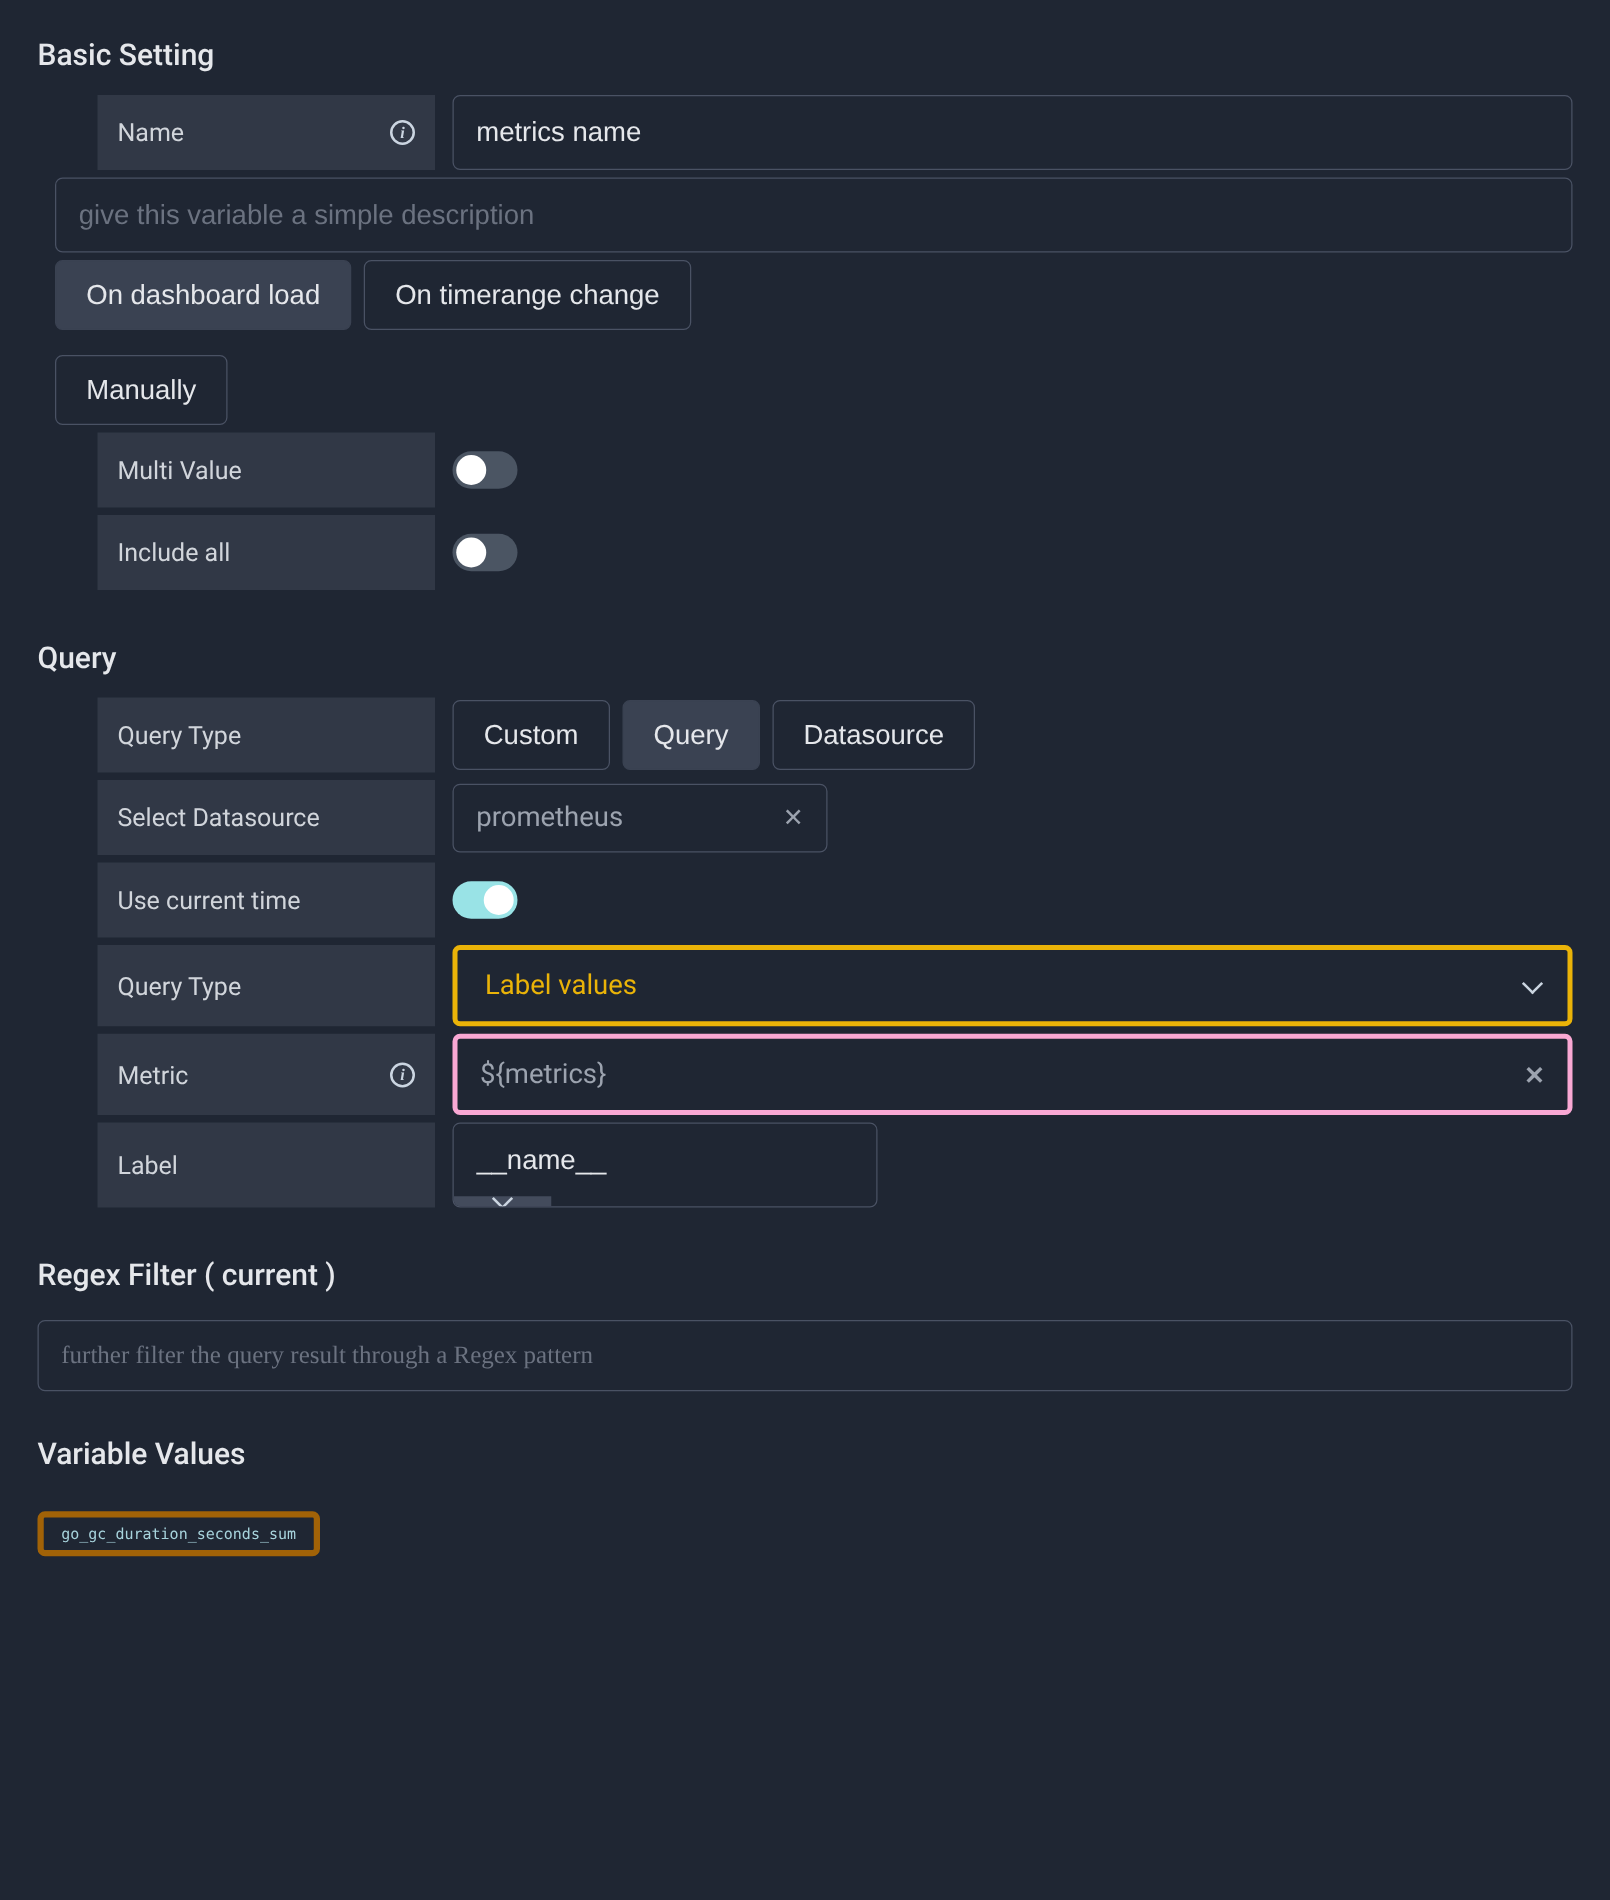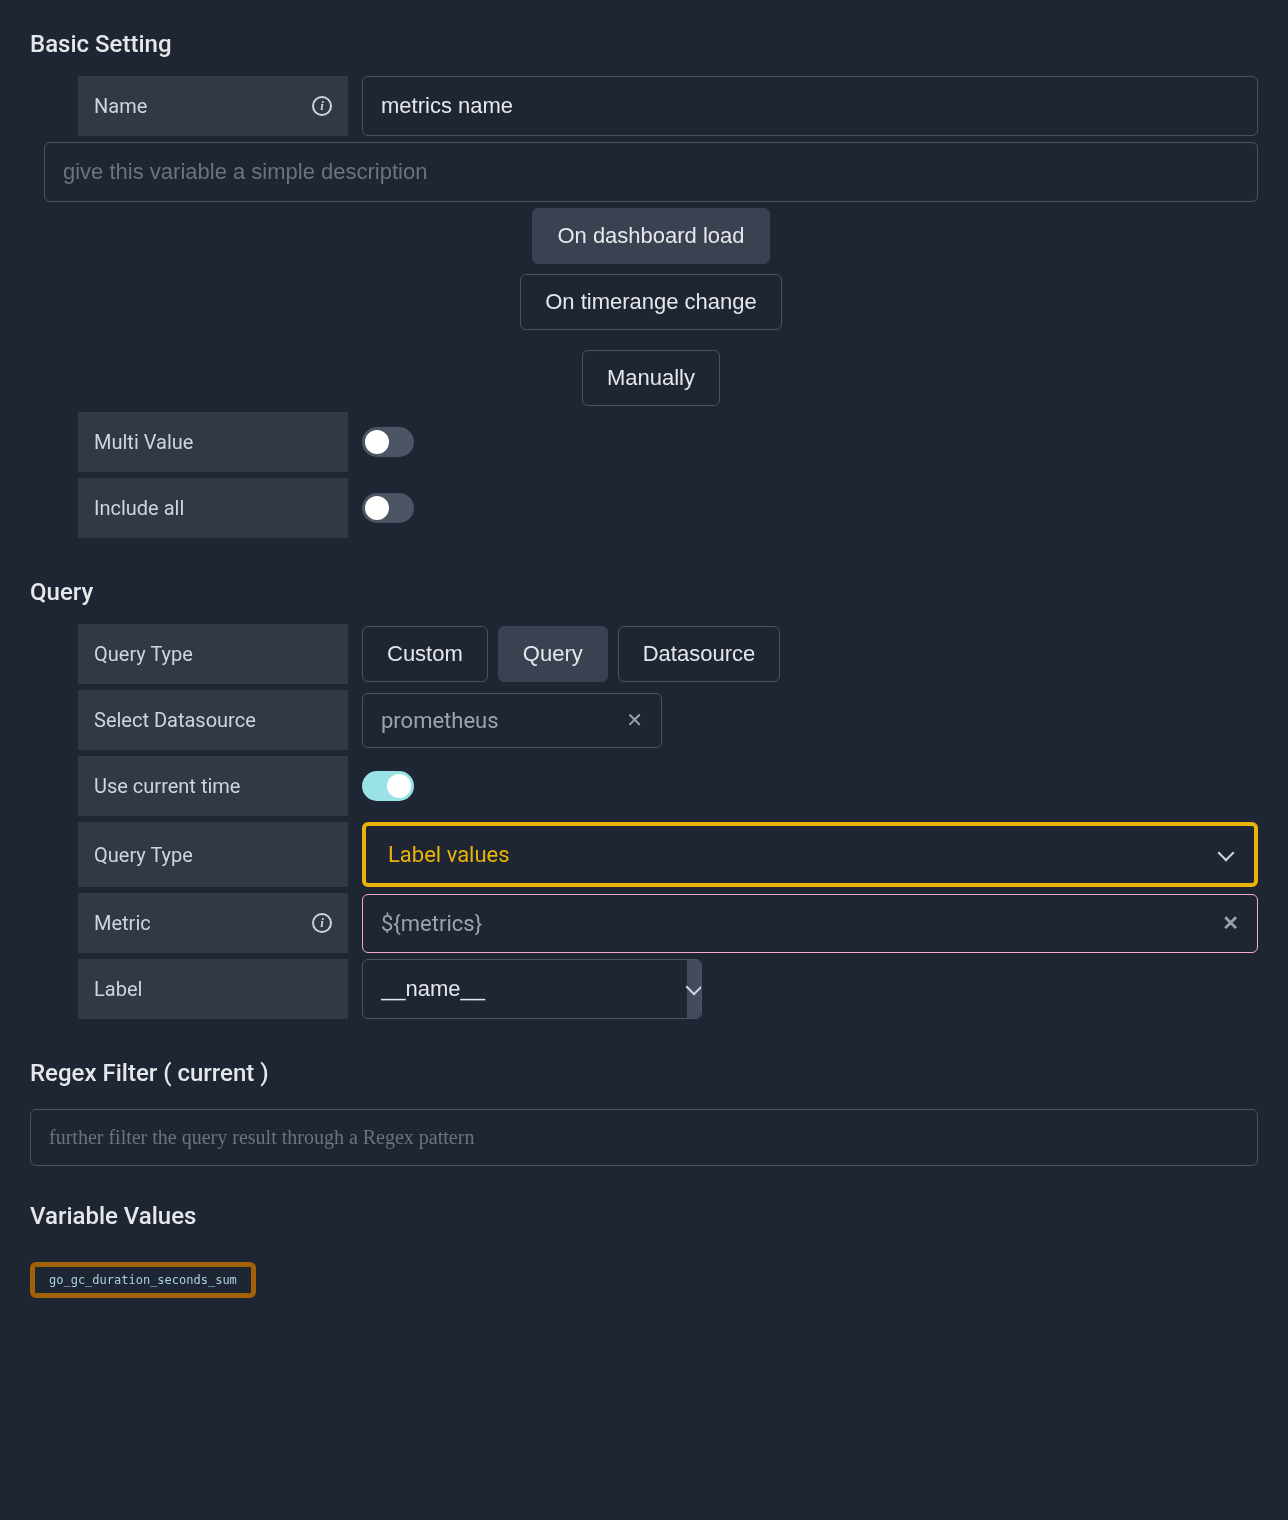--- a/index.html
+++ b/index.html
@@ -60,21 +60,21 @@
     padding: 14px 24px;
     color: #e5e7eb;
     font-size: 22px;
     font-weight: 500;
     cursor: pointer;
   }
   .btn.selected {
     background: #3a4252;
     border-color: #3a4252;
   }
-  .refresh-group { flex-wrap: wrap; flex-direction: column; }
+  .refresh-group { flex-wrap: wrap; }
 
   
   .toggle {
     position: relative;
     width: 52px;
     height: 30px;
     background: #4b5563;
     border-radius: 30px;
     cursor: pointer;
   }
@@ -138,34 +138,35 @@
     display: inline-block;
     padding: 5px;
     transform: rotate(45deg);
     margin-top: -4px;
   }
 
   .metric-input {
     flex: 1;
     display: flex;
     align-items: center;
-    border: 1px solid #f9a8d4;
+    border: 4px solid #f9a8d4;
     border-radius: 6px;
     padding: 16px 18px;
     color: #9ca3af;
     font-size: 22px;
   }
   .metric-input .x { margin-left: auto; color: #9ca3af; cursor: pointer; font-weight: 700; font-size: 20px;}
 
   .label-combo {
     display: flex;
     border: 1px solid #4a5264;
     border-radius: 6px;
     overflow: hidden;
     width: 340px;
+    flex-direction: column;
   }
   .label-combo input {
     flex: 1;
     background: transparent;
     border: none;
     padding: 16px 18px;
     color: #e5e7eb;
     font-size: 22px;
     outline: none;
   }

